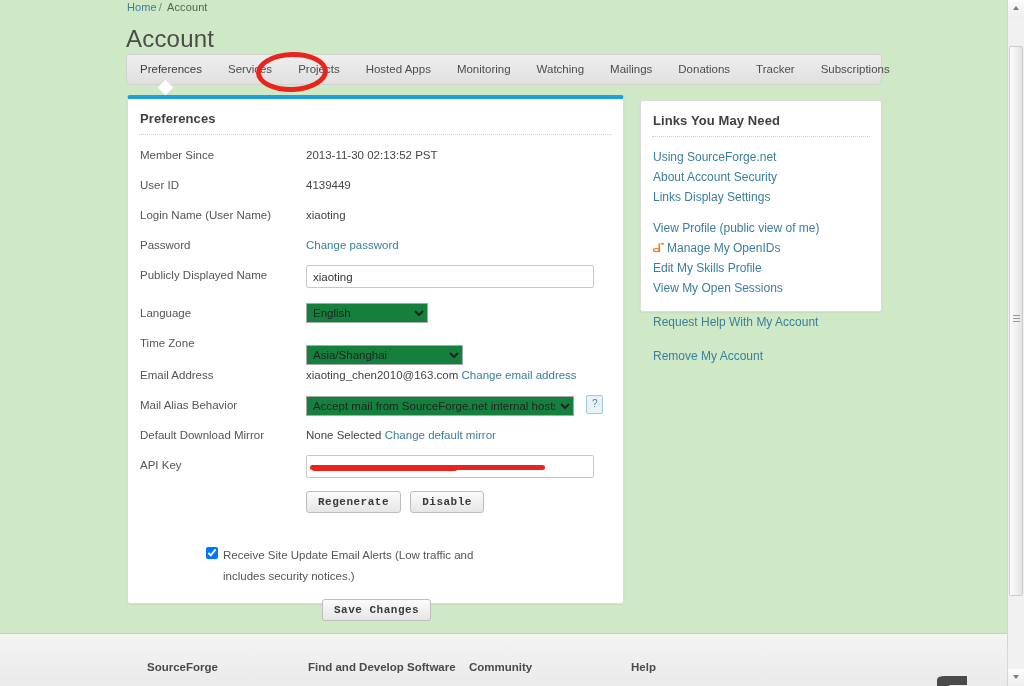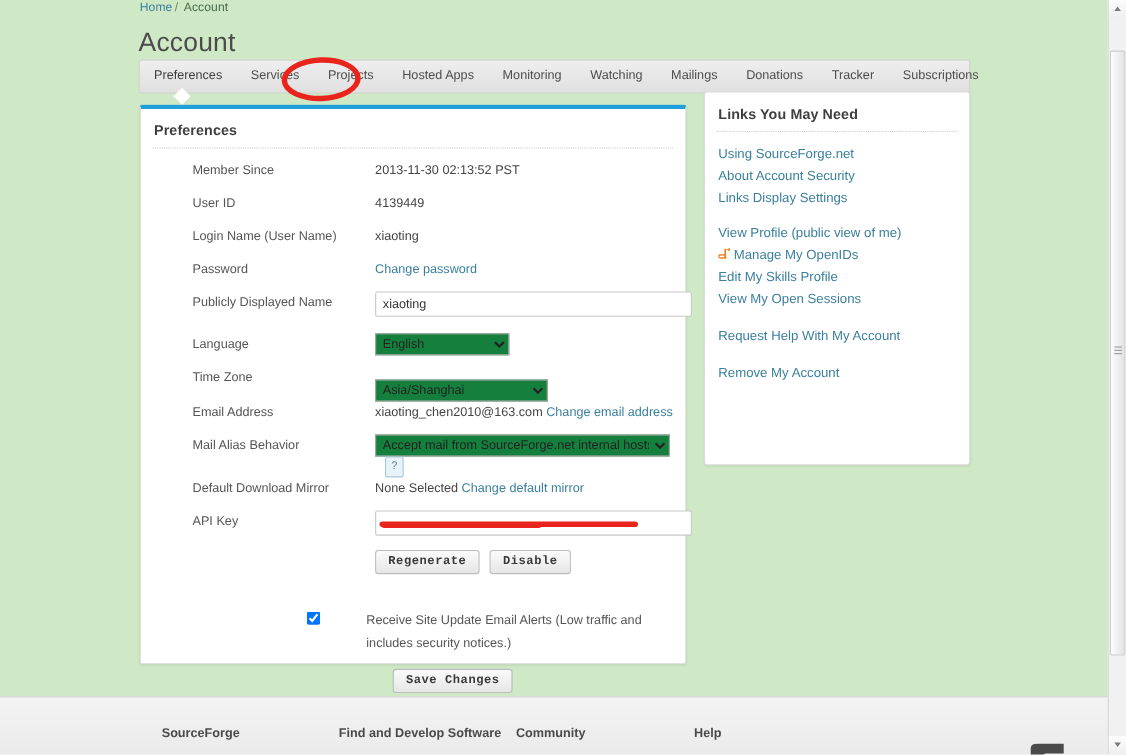--- a/index.html
+++ b/index.html
@@ -101,41 +101,40 @@
     border-radius: 3px;
     box-sizing: border-box;
   }
   #main-card {
     left: 127px; top: 95px;
     width: 497px; height: 509px;
     border-top: 4px solid #1fa0da;
     box-shadow: 0 1px 2px rgba(0,0,0,.06);
   }
   #side-card {
-    left: 640px; top: 83px;
-    width: 242px; height: 340px;
+    left: 640px; top: 100px;
+    width: 242px; height: 212px;
     box-shadow: 0 1px 2px rgba(0,0,0,.06);
   }
   .card-head {
     font-size: 13px;
     font-weight: bold;
     color: #3f3f3f;
     padding: 12px 0 8px 12px;
     letter-spacing: .1px;
   }
   .card-head-rule {
     height: 0;
     border-top: 1px dotted #cfcfcf;
     margin: 0 11px 0 11px;
   }
 
   
   .form {
     padding: 10px 0 0 0;
-    margin-left: 35px;
   }
   .row {
     display: flex;
     align-items: flex-start;
     min-height: 30px;
     padding: 0 0 0 12px;
   }
   .row-label {
     width: 166px;
     flex: 0 0 166px;
@@ -225,23 +224,22 @@
     background: linear-gradient(#fbfbfb, #e6e6e6);
     border: 1px solid #bdbdbd;
     border-radius: 3px;
     padding: 4px 11px;
     cursor: pointer;
     letter-spacing: .5px;
   }
 
   .checkbox-row {
     display: flex;
-    padding-left: 116px;
+    padding-left: 78px;
     margin-top: 6px;
-    justify-content: space-between;
   }
   .cbx {
     width: 12px; height: 12px;
     margin: 2px 5px 0 0;
     flex: 0 0 12px;
     cursor: pointer;
   }
   .cbx-label {
     font-size: 11.5px;
     color: #555;

